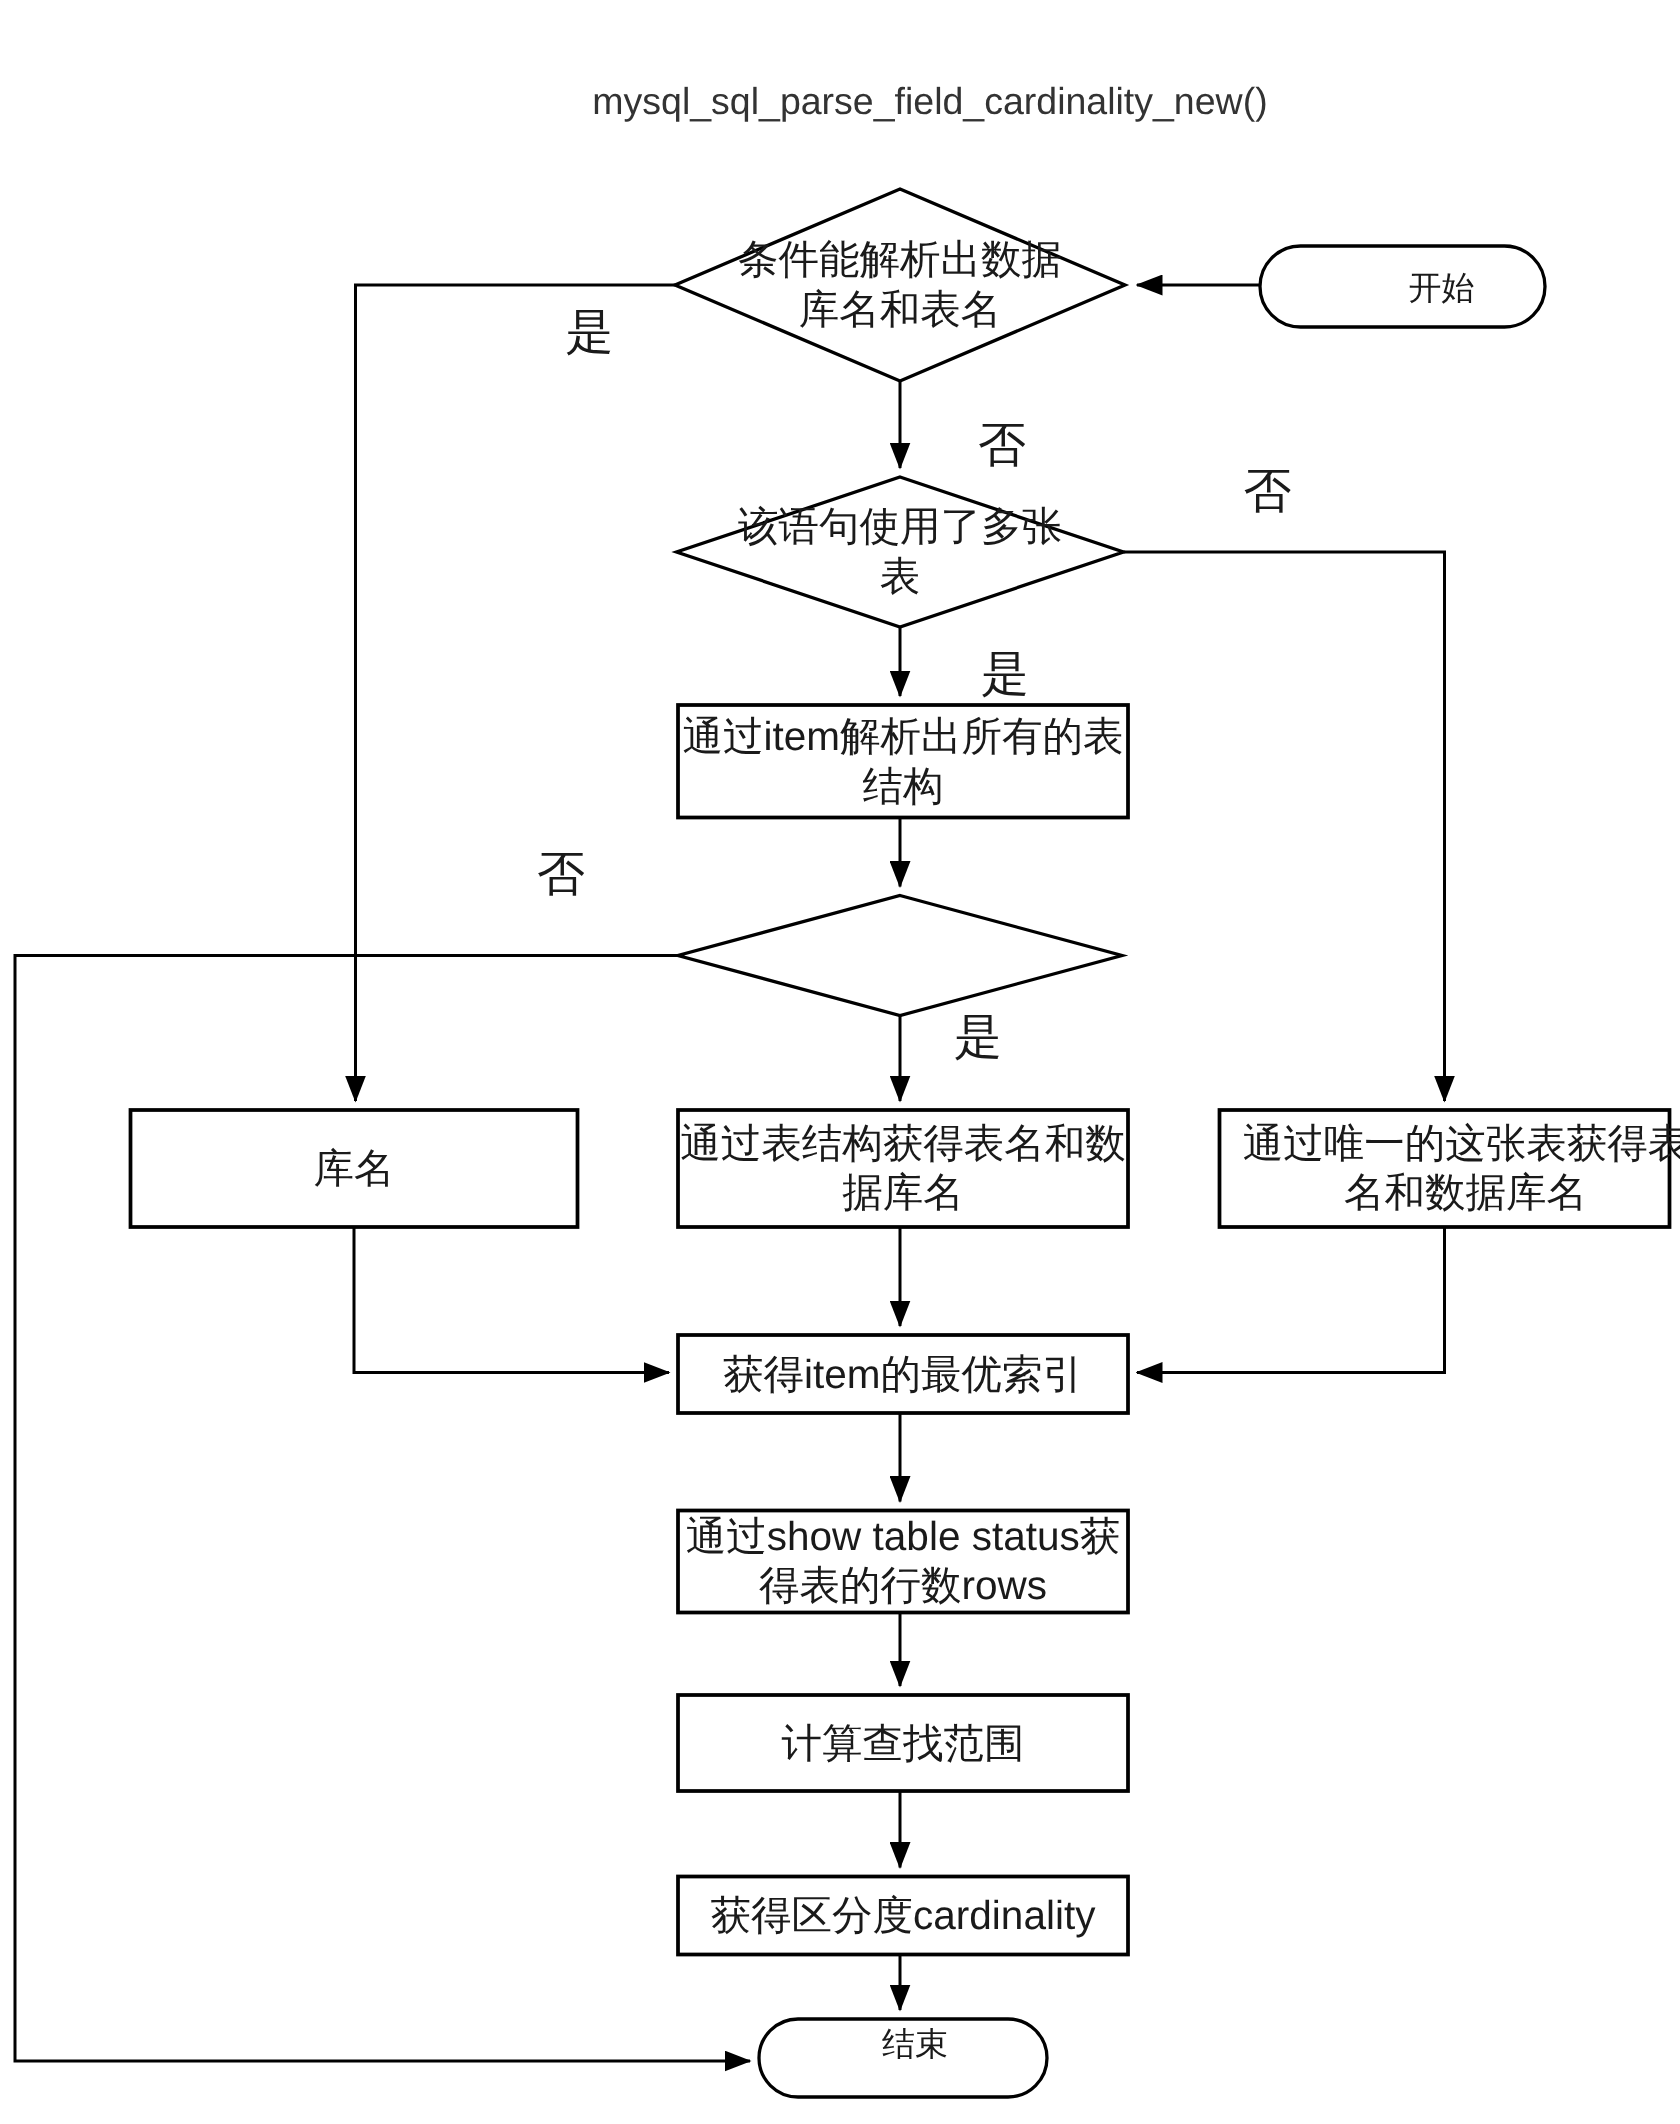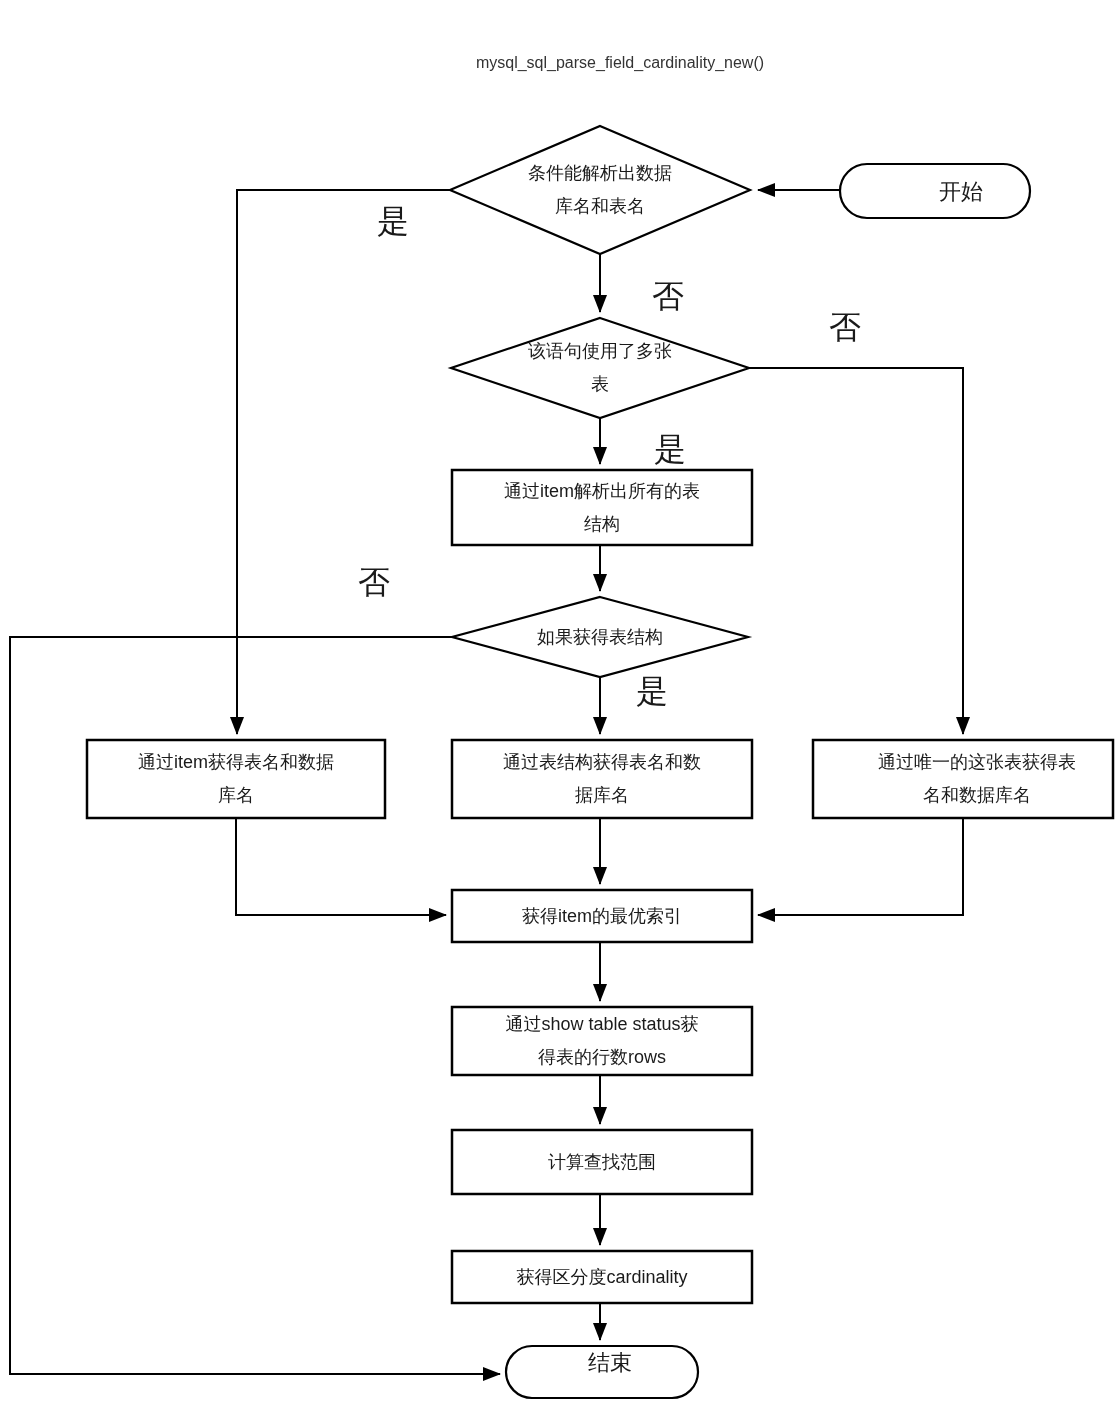--- a/index.html
+++ b/index.html
@@ -35,32 +35,32 @@
     fill: #ffffff;
     stroke: var(--line-color);
   }
   .shape.process { stroke-width: 2.5; }
   .shape.decision { stroke-width: 2.2; }
   .shape.terminator { stroke-width: 2.2; }
   .page-title {
     position: absolute;
     left: 340px; top: 54px; width: 560px; height: 36px;
     text-align: center;
-    font-size: 16px;
+    font-size: 25px;
     color: var(--title-color);
     white-space: nowrap;
   }
   .node-label {
     position: absolute;
     display: flex;
     flex-direction: column;
     align-items: center;
     justify-content: center;
     text-align: center;
-    font-size: 18px;
+    font-size: 27px;
     line-height: 33px;
     color: var(--text-color);
   }
   .node-label.terminator-label { font-size: 22px; }
   .edge-label {
     position: absolute;
     transform: translate(-50%, -50%);
     font-size: 32px;
     color: var(--text-color);
     white-space: nowrap;
@@ -127,26 +127,22 @@
   <div class="node-label" style="left:470px;top:320px;width:260px;height:96px;">
     <span>该语句使用了多张</span>
     <span>表</span>
   </div>
 
   <div class="node-label" style="left:452px;top:470px;width:300px;height:75px;">
     <span>通过item解析出所有的表</span>
     <span>结构</span>
   </div>
 
-  <div class="node-label" style="left:460px;top:599px;width:280px;height:76px;">
-    <span>如果获得表结构</span>
-  </div>
 
   <div class="node-label" style="left:87px;top:740px;width:298px;height:78px;">
-    <span>通过item获得表名和数据</span>
     <span>库名</span>
   </div>
 
   <div class="node-label" style="left:452px;top:740px;width:300px;height:78px;">
     <span>通过表结构获得表名和数</span>
     <span>据库名</span>
   </div>
 
   <div class="node-label" style="left:813px;top:740px;width:328px;height:78px;">
     <span>通过唯一的这张表获得表</span>

